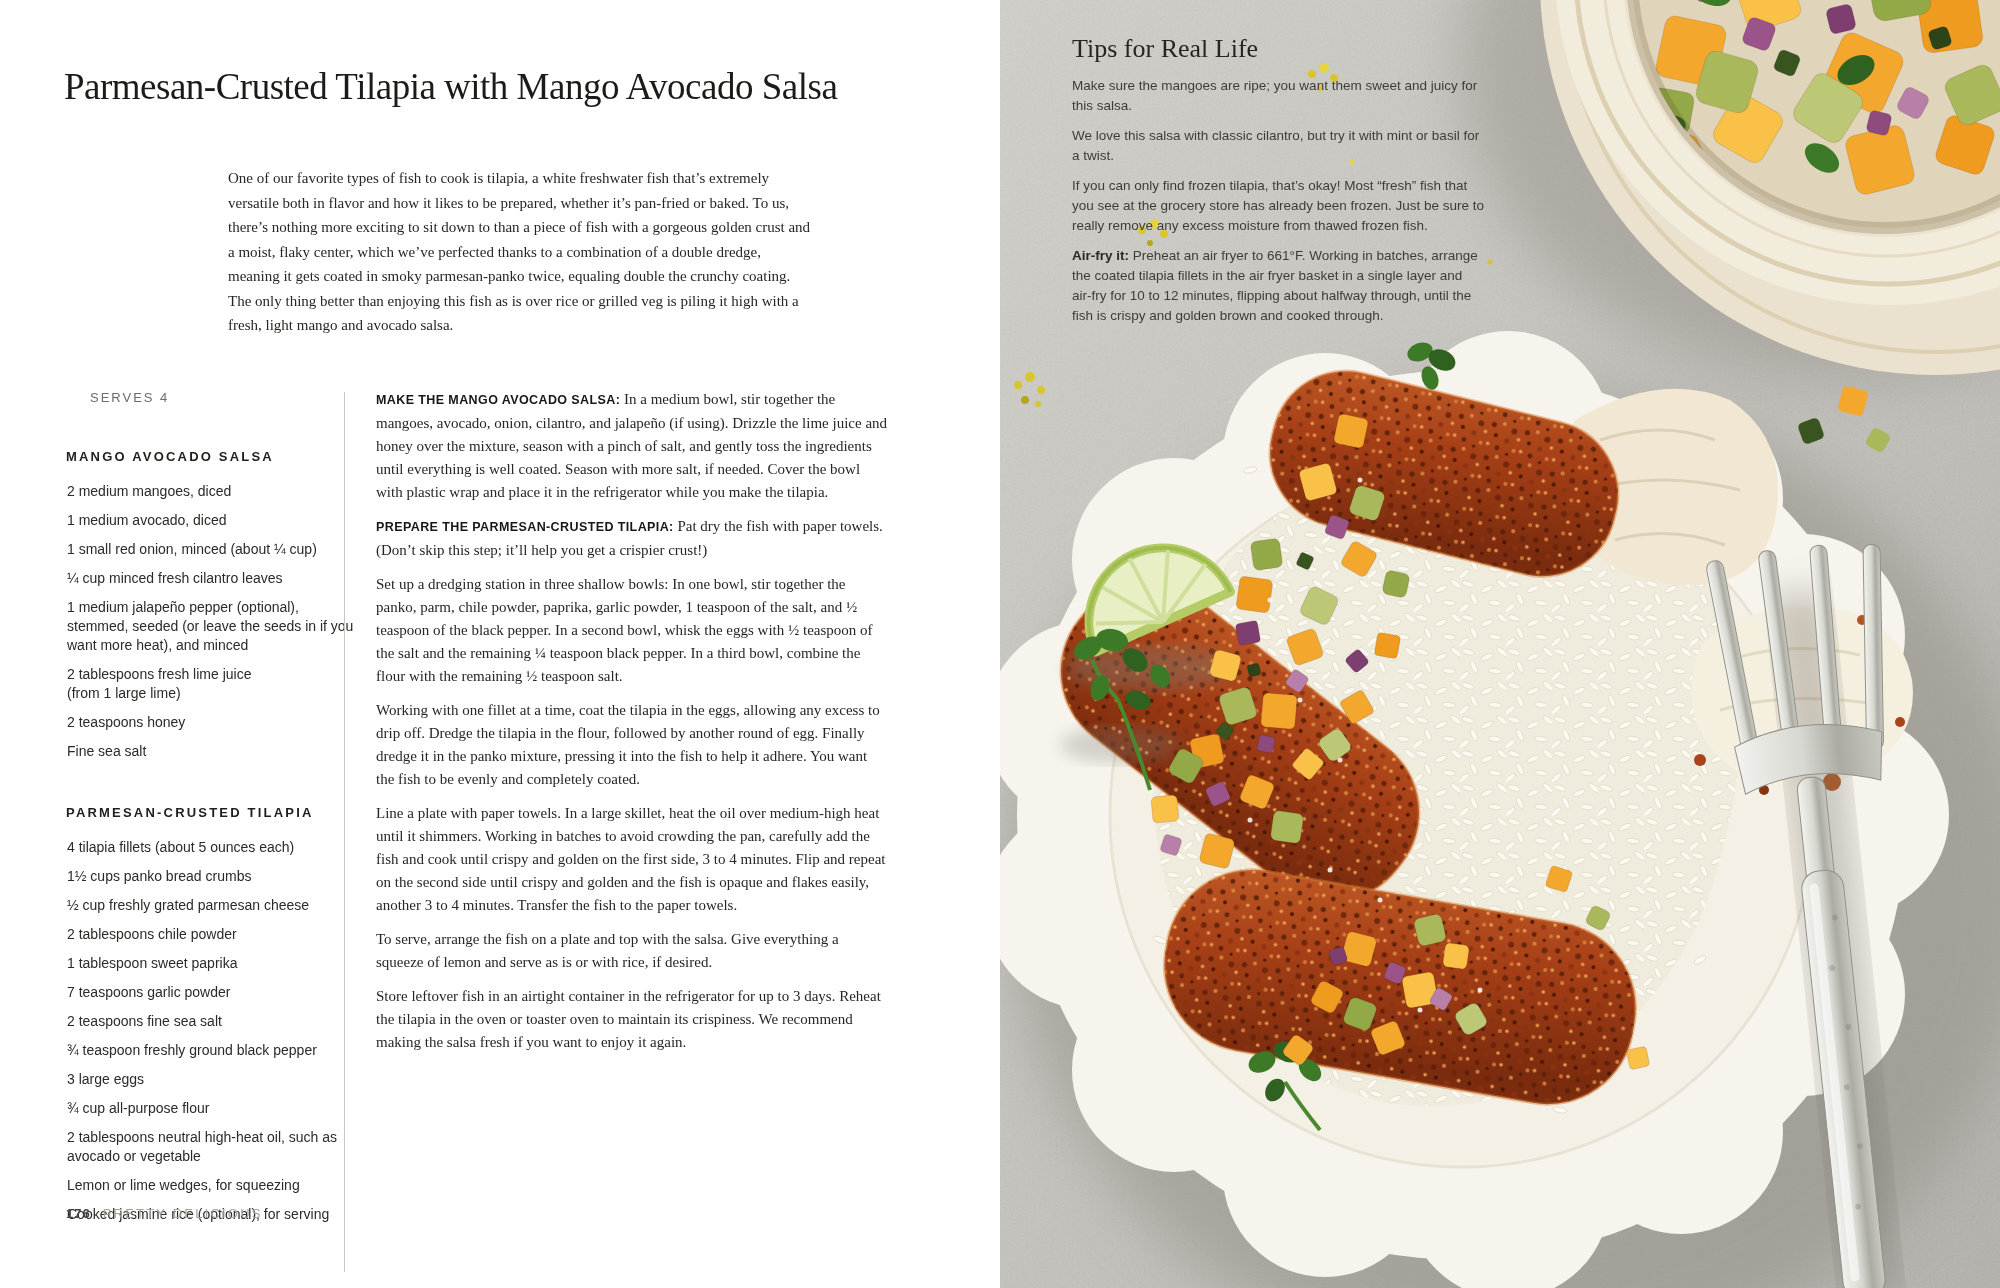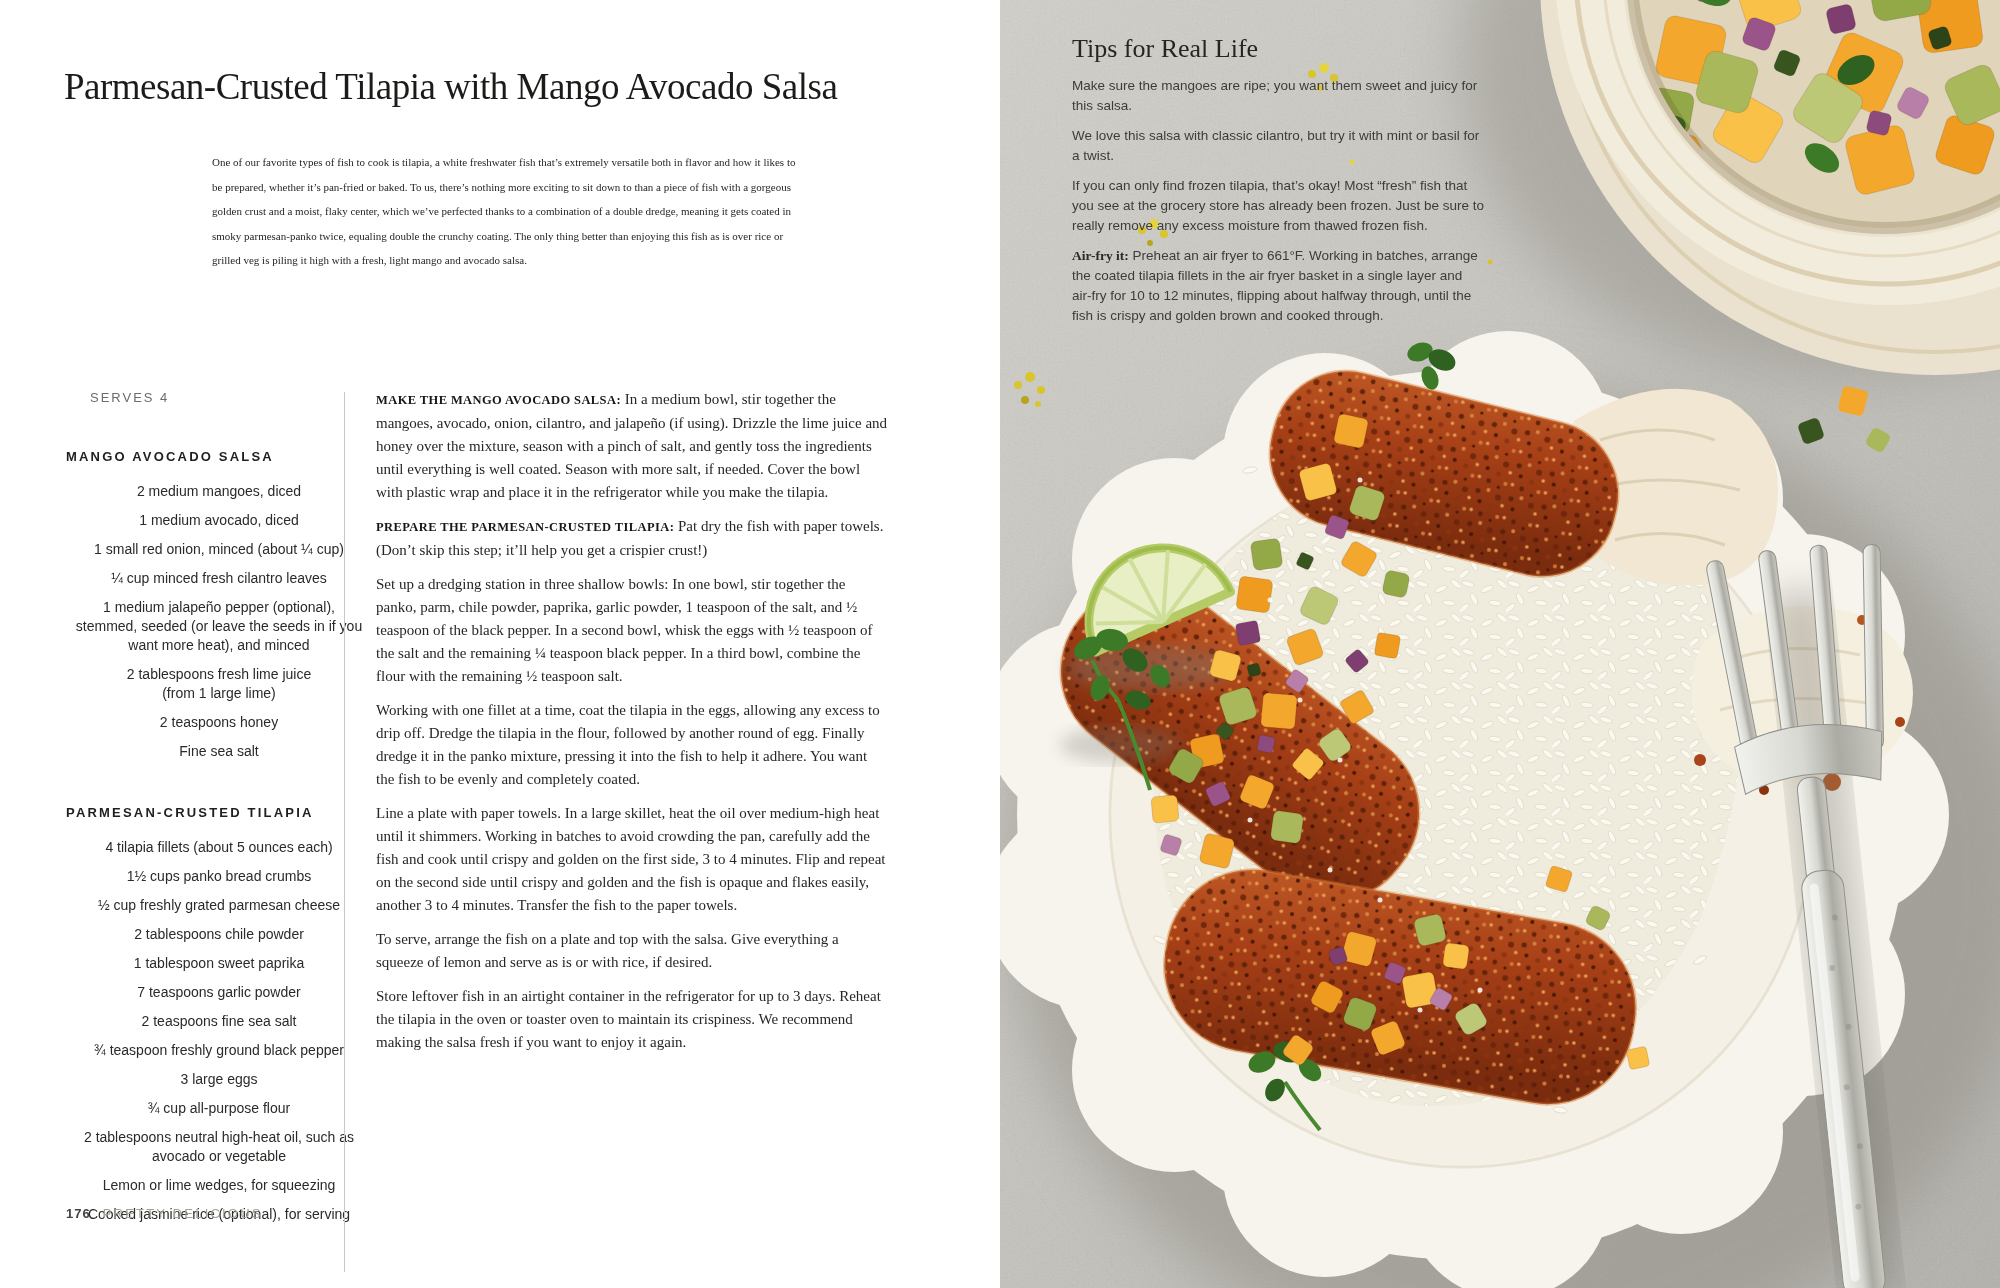--- a/index.html
+++ b/index.html
@@ -3,31 +3,31 @@
 <meta charset="utf-8">
 <style>
   html,body{margin:0;padding:0;background:#e8e8e8;}
   .spread{position:relative;width:2000px;height:1288px;background:#ffffff;overflow:hidden;
           font-family:"Liberation Sans",sans-serif;}
   
   .page-left{position:absolute;left:0;top:0;width:1088px;height:1288px;background:#ffffff;}
   .recipe-title{position:absolute;left:64px;top:66px;width:830px;margin:0;
     font-family:"Liberation Serif",serif;font-weight:400;font-size:37px;line-height:1.12;
     letter-spacing:-0.5px;color:#1b1b19;}
-  .intro{position:absolute;left:212px;top:150px;width:588px;margin:0;
-    font-family:"Liberation Serif",serif;font-size:11px;line-height:24.5px;color:#262624;}
+  .intro{position:absolute;left:212px;top:150px;width:588px;margin:16px;
+    font-family:"Liberation Serif",serif;font-size:15px;line-height:24.5px;color:#262624;}
   .ing-col{position:absolute;left:66px;top:390px;width:252px;}
   .serves{font-size:13px;letter-spacing:2px;color:#6e6c66;margin-left:24px;}
   .ing-head{margin:44px 0 18px;font-size:13px;font-weight:700;letter-spacing:2.2px;color:#211f1c;}
-  .ing-list{margin:8px;padding:0;list-style:none;text-align:center;}
+  .ing-list{margin:1px;padding:0;list-style:none;}
   .ing-list li{margin:0 0 10px;font-size:14px;line-height:19px;color:#2b2a27;white-space:pre-line;width:290px;}
   .rule{position:absolute;left:344px;top:392px;width:1px;height:880px;background:#c9c7c1;}
   .steps{position:absolute;left:376px;top:388px;width:512px;}
   .steps p{margin:0 0 11px;font-family:"Liberation Serif",serif;font-size:15px;line-height:23px;color:#262624;}
-  .mk{font-family:Liberation Serif, serif;font-weight:700;font-size:12.5px;
+  .mk{font-family:Liberation Sans, sans-serif;font-weight:700;font-size:12.5px;
       letter-spacing:0.4px;color:#171715;}
   .page-footer{position:absolute;left:66px;top:1206px;font-size:13px;color:#3c3a36;}
   .page-num{letter-spacing:1px;font-weight:700;color:#454containers;}
   .page-num{color:#454340;}
   .book-title{margin-left:12px;letter-spacing:2.2px;color:#a5a29a;}
   
   .page-right{position:absolute;left:1000px;top:0;width:1000px;height:1000px;}
   .photo-svg{position:absolute;left:0;top:0;}
   .tips{position:absolute;left:72px;top:34px;width:412px;}
   .tips h2{margin:0 0 12px;font-family:"Liberation Serif",serif;font-weight:400;

